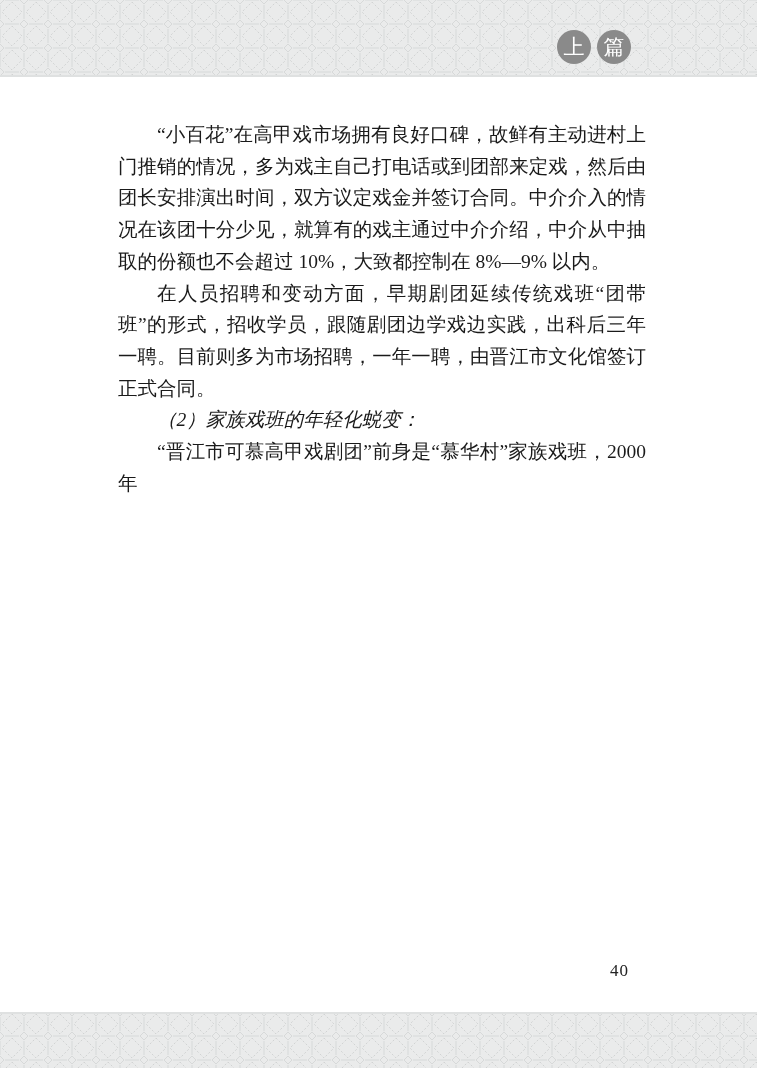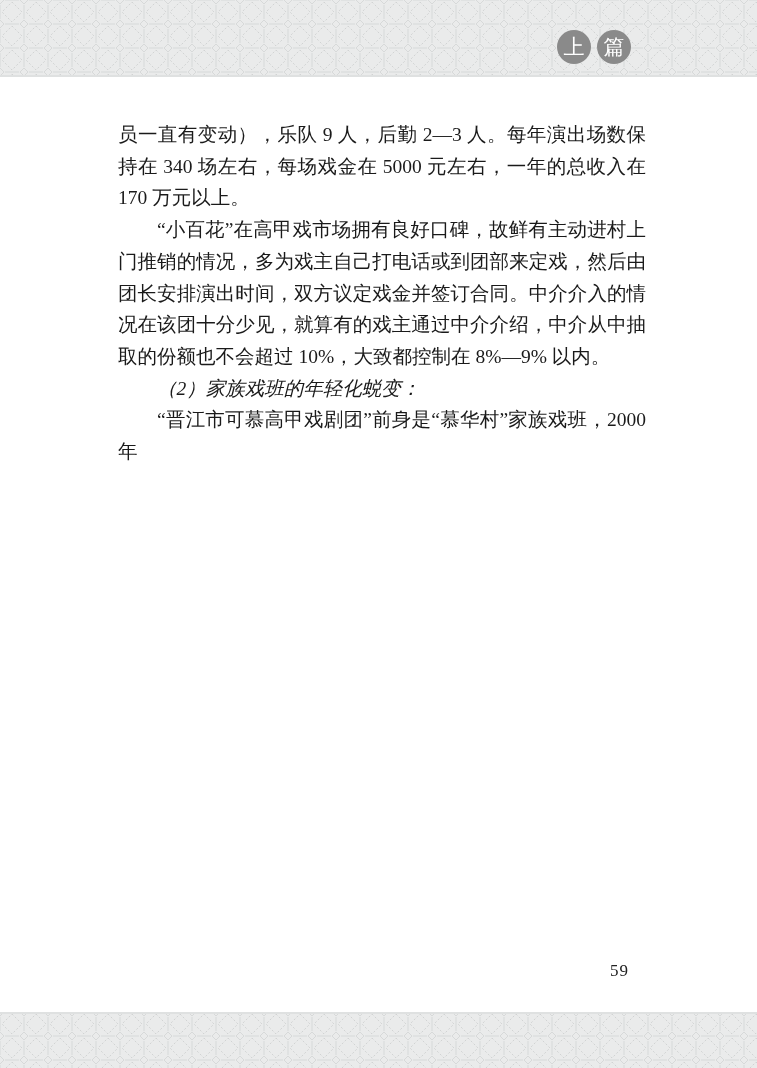--- a/index.html
+++ b/index.html
@@ -70,26 +70,26 @@
   </svg>
 
   <div class="badge badge-1">
     <span>上</span>
   </div>
   <div class="badge badge-2">
     <span>篇</span>
   </div>
 
   <div class="text-block">
-    <p>员一直有变动），乐队 9 人，后勤 2—3 人。每年演出场数保持在 340 场左右，每场戏金在 5000 元左右，一年的总收入在 170 万元以上。</p>
     <p class="indent">“小百花”在高甲戏市场拥有良好口碑，故鲜有主动进村上门推销的情况，多为戏主自己打电话或到团部来定戏，然后由团长安排演出时间，双方议定戏金并签订合同。中介介入的情况在该团十分少见，就算有的戏主通过中介介绍，中介从中抽取的份额也不会超过 10%，大致都控制在 8%—9% 以内。</p>
+    <p class="indent">在人员招聘和变动方面，早期剧团延续传统戏班“团带班”的形式，招收学员，跟随剧团边学戏边实践，出科后三年一聘。目前则多为市场招聘，一年一聘，由晋江市文化馆签订正式合同。</p>
     <p class="indent kai">（2）家族戏班的年轻化蜕变：</p>
     <p class="indent">“晋江市可慕高甲戏剧团”前身是“慕华村”家族戏班，2000 年</p>
   </div>
 
-  <div class="page-number">59</div>
+  <div class="page-number">40</div>
 
   <svg class="band band-bottom" width="757" height="56">
     <rect y="0" width="757" height="2" fill="#dfe1e1"></rect>
     <rect y="2" width="757" height="54" fill="url(#lattice)"></rect>
   </svg>
 
 </div>
 
 </body></html>

